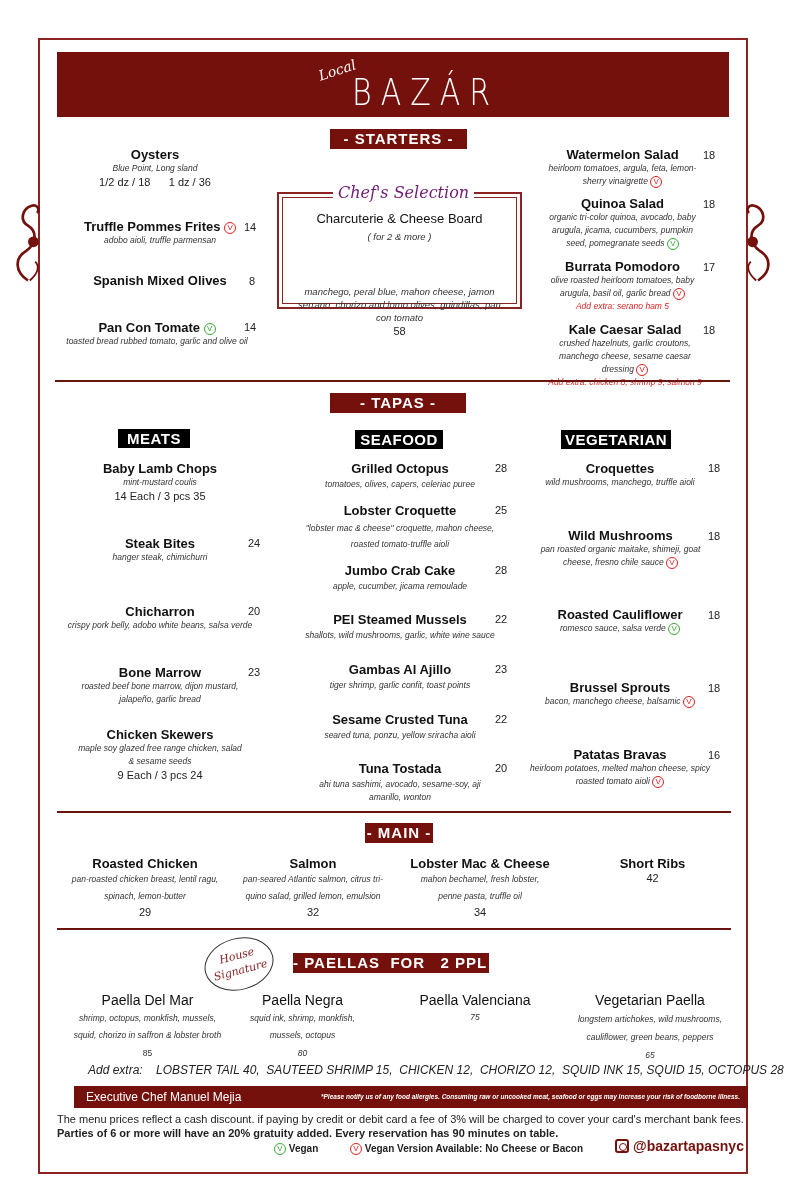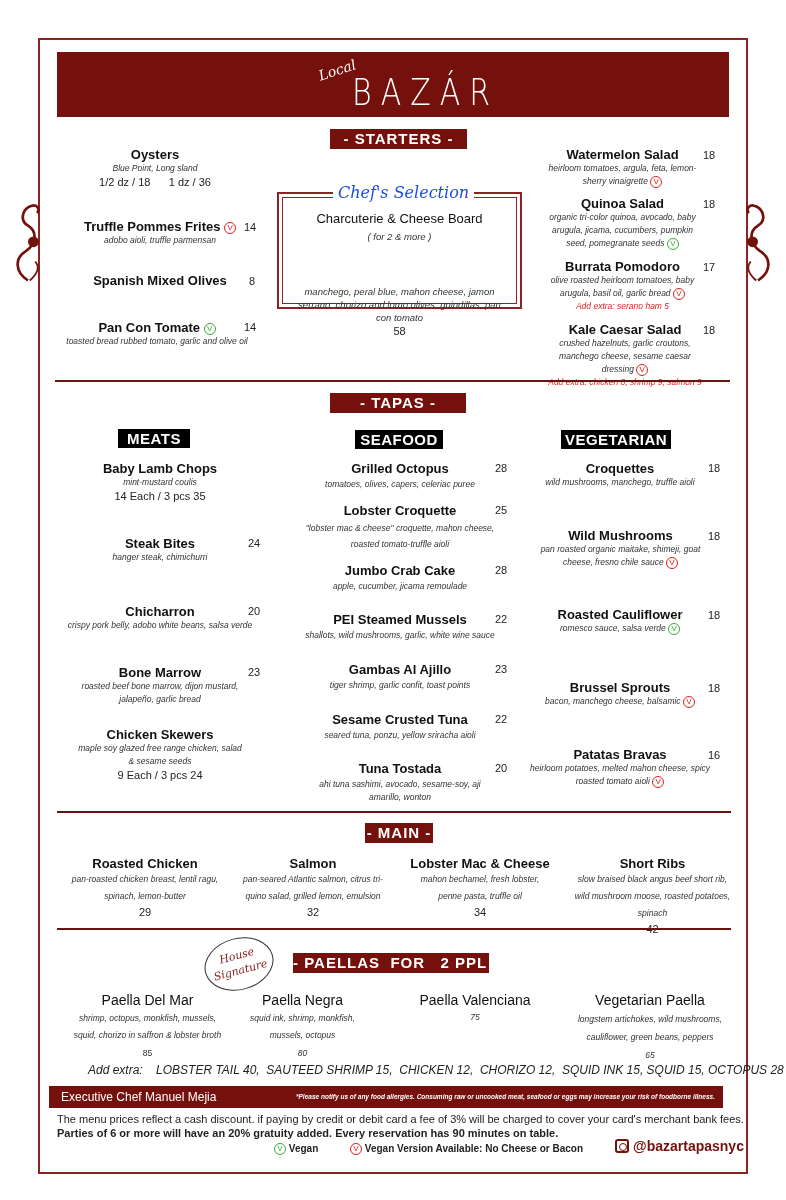--- a/index.html
+++ b/index.html
@@ -15,24 +15,24 @@
   .item .name { font-weight: bold; font-size: 13px; color: #111; }
   .item .desc { font-style: italic; font-size: 8.5px; color: #333; line-height: 13px; }
   .item .price-line { font-size: 11px; color: #222; line-height: 14px; }
   .price { position: absolute; font-size: 11px; color: #222; }
   .addx { color: #d22; font-style: italic; font-size: 8.5px; line-height: 12px; }
   .vr { display: inline-block; width: 12px; height: 12px; border: 1.5px solid #e02020; border-radius: 50%; color: #e02020; font-size: 8px; line-height: 9px; text-align: center; font-style: normal; font-weight: normal; vertical-align: middle; }
   .vg { display: inline-block; width: 12px; height: 12px; border: 1.5px solid #3aaa35; border-radius: 50%; color: #3aaa35; font-size: 8px; line-height: 9px; text-align: center; font-style: normal; font-weight: normal; vertical-align: middle; }
   .hr { position: absolute; height: 2px; background: #6a1410; }
   .chef-box { position: absolute; left: 277px; top: 192px; width: 245px; height: 117px; border: 2px solid #8b2323; }
   .chef-box-inner { position: absolute; left: 282px; top: 197px; width: 235px; height: 107px; border: 1px solid #8b2323; }
-  .chef-title { position: absolute; left: 333px; top: 183px; background: #fff; padding: 0 5px; color: #1d4ed8; font-family: "DejaVu Serif", serif; font-style: italic; font-size: 16px; text-align: right; }
+  .chef-title { position: absolute; left: 333px; top: 183px; background: #fff; padding: 0 5px; color: #701a75; font-family: "DejaVu Serif", serif; font-style: italic; font-size: 16px; text-align: right; }
   .swirl { position: absolute; width: 40px; height: 90px; }
   .house-sig { position: absolute; left: 204px; top: 938px; width: 70px; height: 52px; border: 1px solid #333; border-radius: 50%; transform: rotate(-15deg); text-align: center; font-family: "DejaVu Serif", serif; font-style: italic; color: #8b2323; font-size: 11px; line-height: 15px; padding-top: 9px; }
-  .footer-bar { position: absolute; left: 49px; top: 1086px; width: 674px; height: 22px; background: #74110c; color: #fff; }
+  .footer-bar { position: absolute; left: 74px; top: 1086px; width: 674px; height: 22px; background: #74110c; color: #fff; }
   .footer-chef { position: absolute; left: 12px; top: 4px; font-size: 12px; }
   .footer-note { position: absolute; right: 8px; top: 7px; font-size: 6.5px; font-style: italic; font-weight: bold; }
   .fineprint { position: absolute; left: 57px; font-size: 11px; color: #222; }
   .legend { position: absolute; top: 1143px; font-size: 10px; font-weight: bold; color: #222; }
   .insta { position: absolute; left: 615px; top: 1138px; color: #74110c; font-weight: bold; font-size: 14px; }
   .insta-icon { display: inline-block; width: 14px; height: 14px; border: 2px solid #74110c; border-radius: 3px; position: relative; vertical-align: -2px; margin-right: 4px; }
   .insta-icon::after { content: ""; position: absolute; left: 2px; top: 2px; width: 6px; height: 6px; border: 1.5px solid #74110c; border-radius: 50%; }
   .addextra { position: absolute; left: 88px; top: 1063px; font-size: 12px; font-style: italic; color: #222; }
 </style>
 </head>
@@ -225,21 +225,20 @@
   <div class="desc" style="line-height:17px;">pan-seared Atlantic salmon, citrus tri-quino salad, grilled lemon, emulsion</div>
   <div class="price-line">32</div>
 </div>
 <div class="item" style="left:405px;top:856px;width:150px;">
   <div class="name">Lobster Mac &amp; Cheese</div>
   <div class="desc" style="line-height:17px;padding:0 8px;">mahon bechamel, fresh lobster, penne pasta, truffle oil</div>
   <div class="price-line">34</div>
 </div>
 <div class="item" style="left:570px;top:856px;width:165px;">
   <div class="name">Short Ribs</div>
-  <div class="desc" style="line-height:17px;">slow braised black angus beef short rib, wild mushroom moose, roasted potatoes, spinach</div>
   <div class="price-line">42</div>
 </div>
 
 <div class="hr" style="left:57px;top:928px;width:674px;"></div>
 
 <div class="house-sig">
   <div>House</div>
   <div>Signature</div>
 </div>
 <div class="section-label" style="left:293px;top:953px;width:196px;height:20px;line-height:20px;white-space:pre;">- PAELLAS  FOR   2 PPL -</div>

